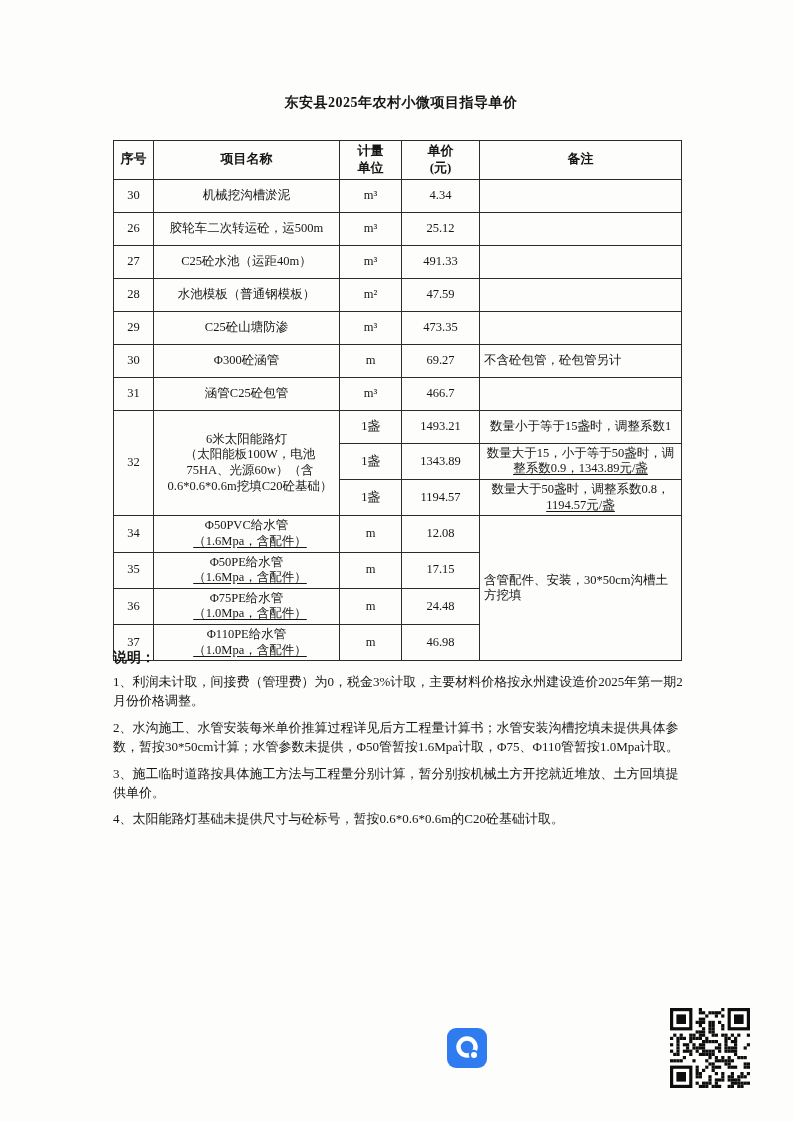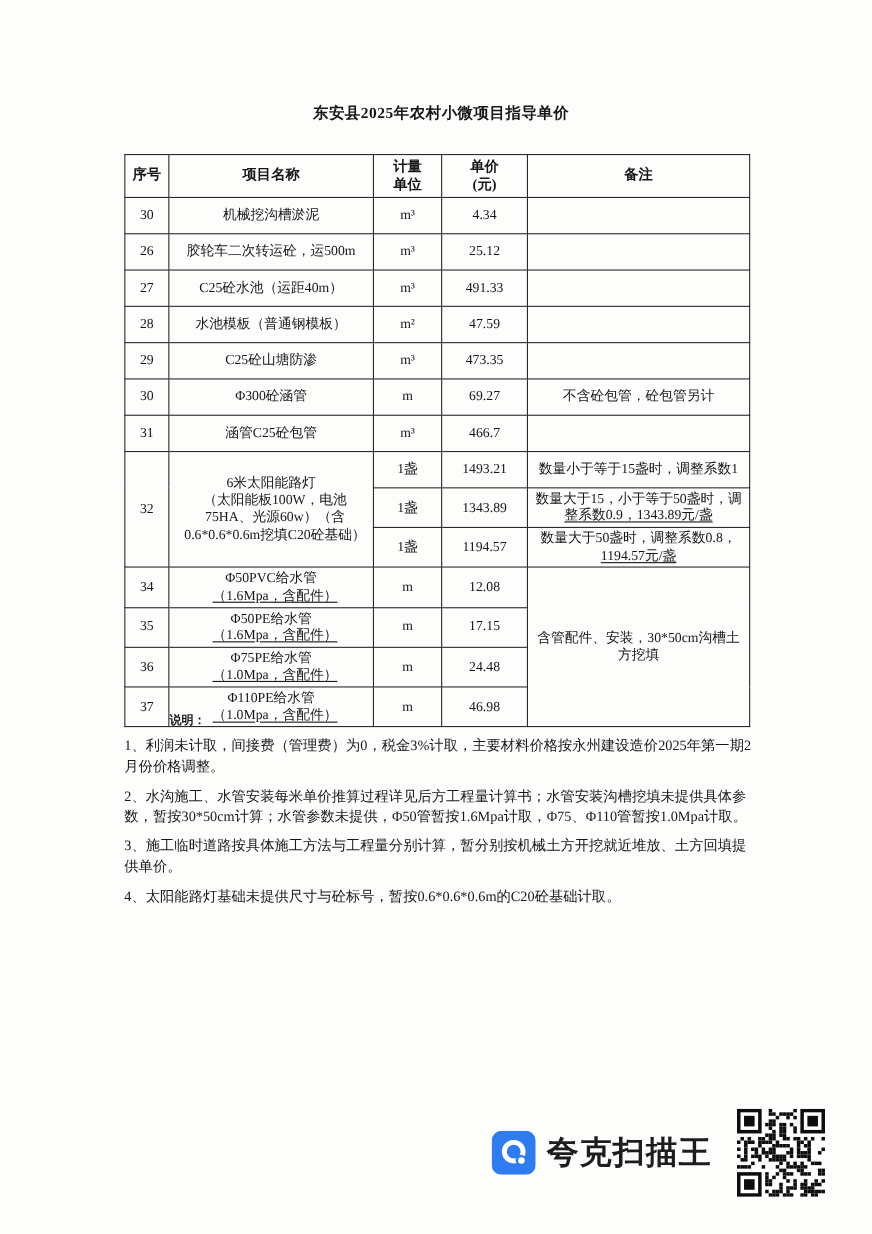--- a/index.html
+++ b/index.html
@@ -47,29 +47,29 @@
   .tr-head   { height: 37px; }
   .tr-std    { height: 33px; }
   .tr-sub    { height: 33px; }
   .tr-pipe   { height: 31px; }
 
   .td-c { text-align: center; }
   .td-l { text-align: center; padding-left: 6px; }
   .name-sub { padding-left: 7px; }
   .ul { text-decoration: underline; text-underline-offset: 2px; }
   .remark-c { text-align: center; }
-  .remark-l { text-align: center; padding-left: 5px; }
+  .remark-l { text-align: left; padding-left: 5px; }
 
   .notes {
     position: absolute;
     left: 113px; top: 648px; width: 574px;
     font-size: 13px;
     line-height: 1.45;
   }
-  .notes-heading { font-weight: bold; font-size: 11px; margin: 0 0 5px 0; padding-left: 41px; }
+  .notes-heading { font-weight: bold; font-size: 14px; margin: 0 0 5px 0; }
   .note { margin: 0 0 8px 0; }
   .note-emph { font-weight: 400; }
 
   .footer {
     position: absolute;
     left: 447px; top: 1008px; width: 303px;
     display: flex;
     align-items: center;
     justify-content: space-between;
     font-family: "Liberation Sans", sans-serif;
@@ -257,21 +257,20 @@
     <div class="brand-block">
       <div class="brand-row">
         <div class="logo">
           <svg viewBox="0 0 40 40" width="40" height="40" aria-hidden="true">
             <rect width="40" height="40" rx="9" fill="#2f7bf0"></rect>
             <circle cx="20" cy="19" r="8.5" fill="none" stroke="#ffffff" stroke-width="4.5"></circle>
             <circle cx="26.5" cy="26.5" r="4.8" fill="#2f7bf0"></circle>
             <circle cx="27" cy="27" r="3" fill="#ffffff"></circle>
           </svg>
         </div>
-        <span class="brand">夸克扫描王</span>
       </div>
     </div>
     <div class="qr">
       <svg viewBox="0 0 75 75">
           <g fill="#0d0d0d">
             <rect x="27" y="0" width="3" height="3"></rect>
             <rect x="48" y="0" width="3" height="3"></rect>
             <rect x="27" y="3" width="3" height="3"></rect>
             <rect x="30" y="3" width="3" height="3"></rect>
             <rect x="36" y="3" width="3" height="3"></rect>

